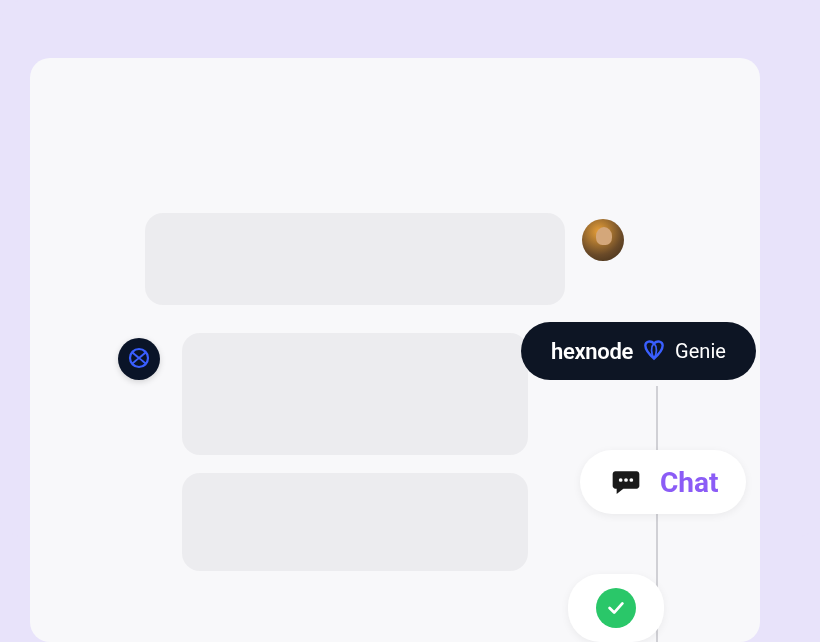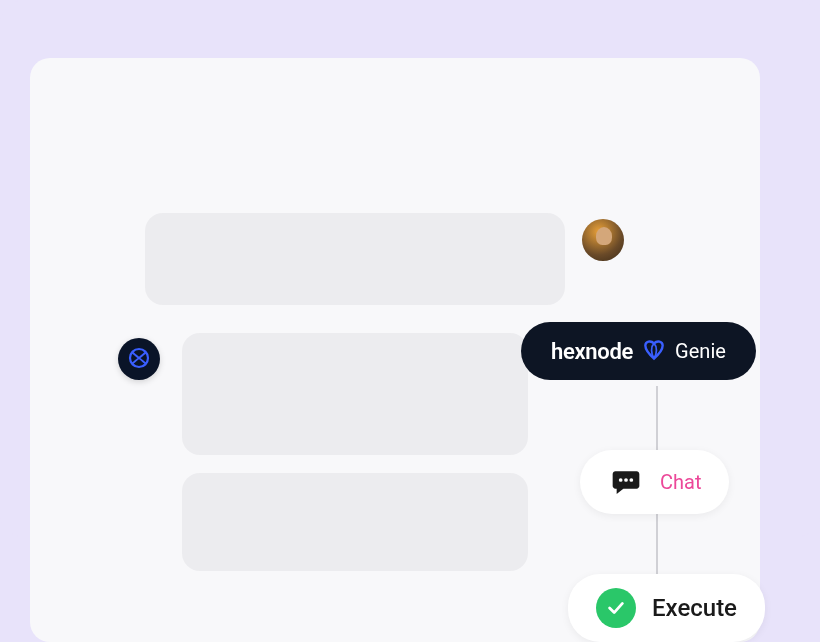--- a/index.html
+++ b/index.html
@@ -147,23 +147,23 @@
       box-shadow: 0 2px 8px rgba(0,0,0,0.06);
     }
     .chat-icon-wrapper {
       width: 36px;
       height: 36px;
       display: flex;
       align-items: center;
       justify-content: center;
     }
     .chat-label {
-      color: #ec4899;
-      font-size: 20px;
-      font-weight: 400;
+      color: #8b5cf6;
+      font-size: 28px;
+      font-weight: 700;
     }
     .execute-pill {
       position: absolute;
       top: 574px;
       left: 568px;
       padding: 14px 28px;
       background: #ffffff;
       border-radius: 32px;
       display: flex;
       align-items: center;
@@ -229,15 +229,14 @@
     </span>
     <span class="chat-label">Chat</span>
   </div>
 
   <div class="execute-pill">
     <span class="execute-icon-wrapper">
       <svg viewBox="0 0 24 24" width="22" height="22">
         <path d="M5 12 L10 17 L19 7" stroke="#ffffff" stroke-width="3" fill="none" stroke-linecap="round" stroke-linejoin="round"></path>
       </svg>
     </span>
-    <span class="execute-label">Execute</span>
   </div>
 </div>
 
 </body></html>

